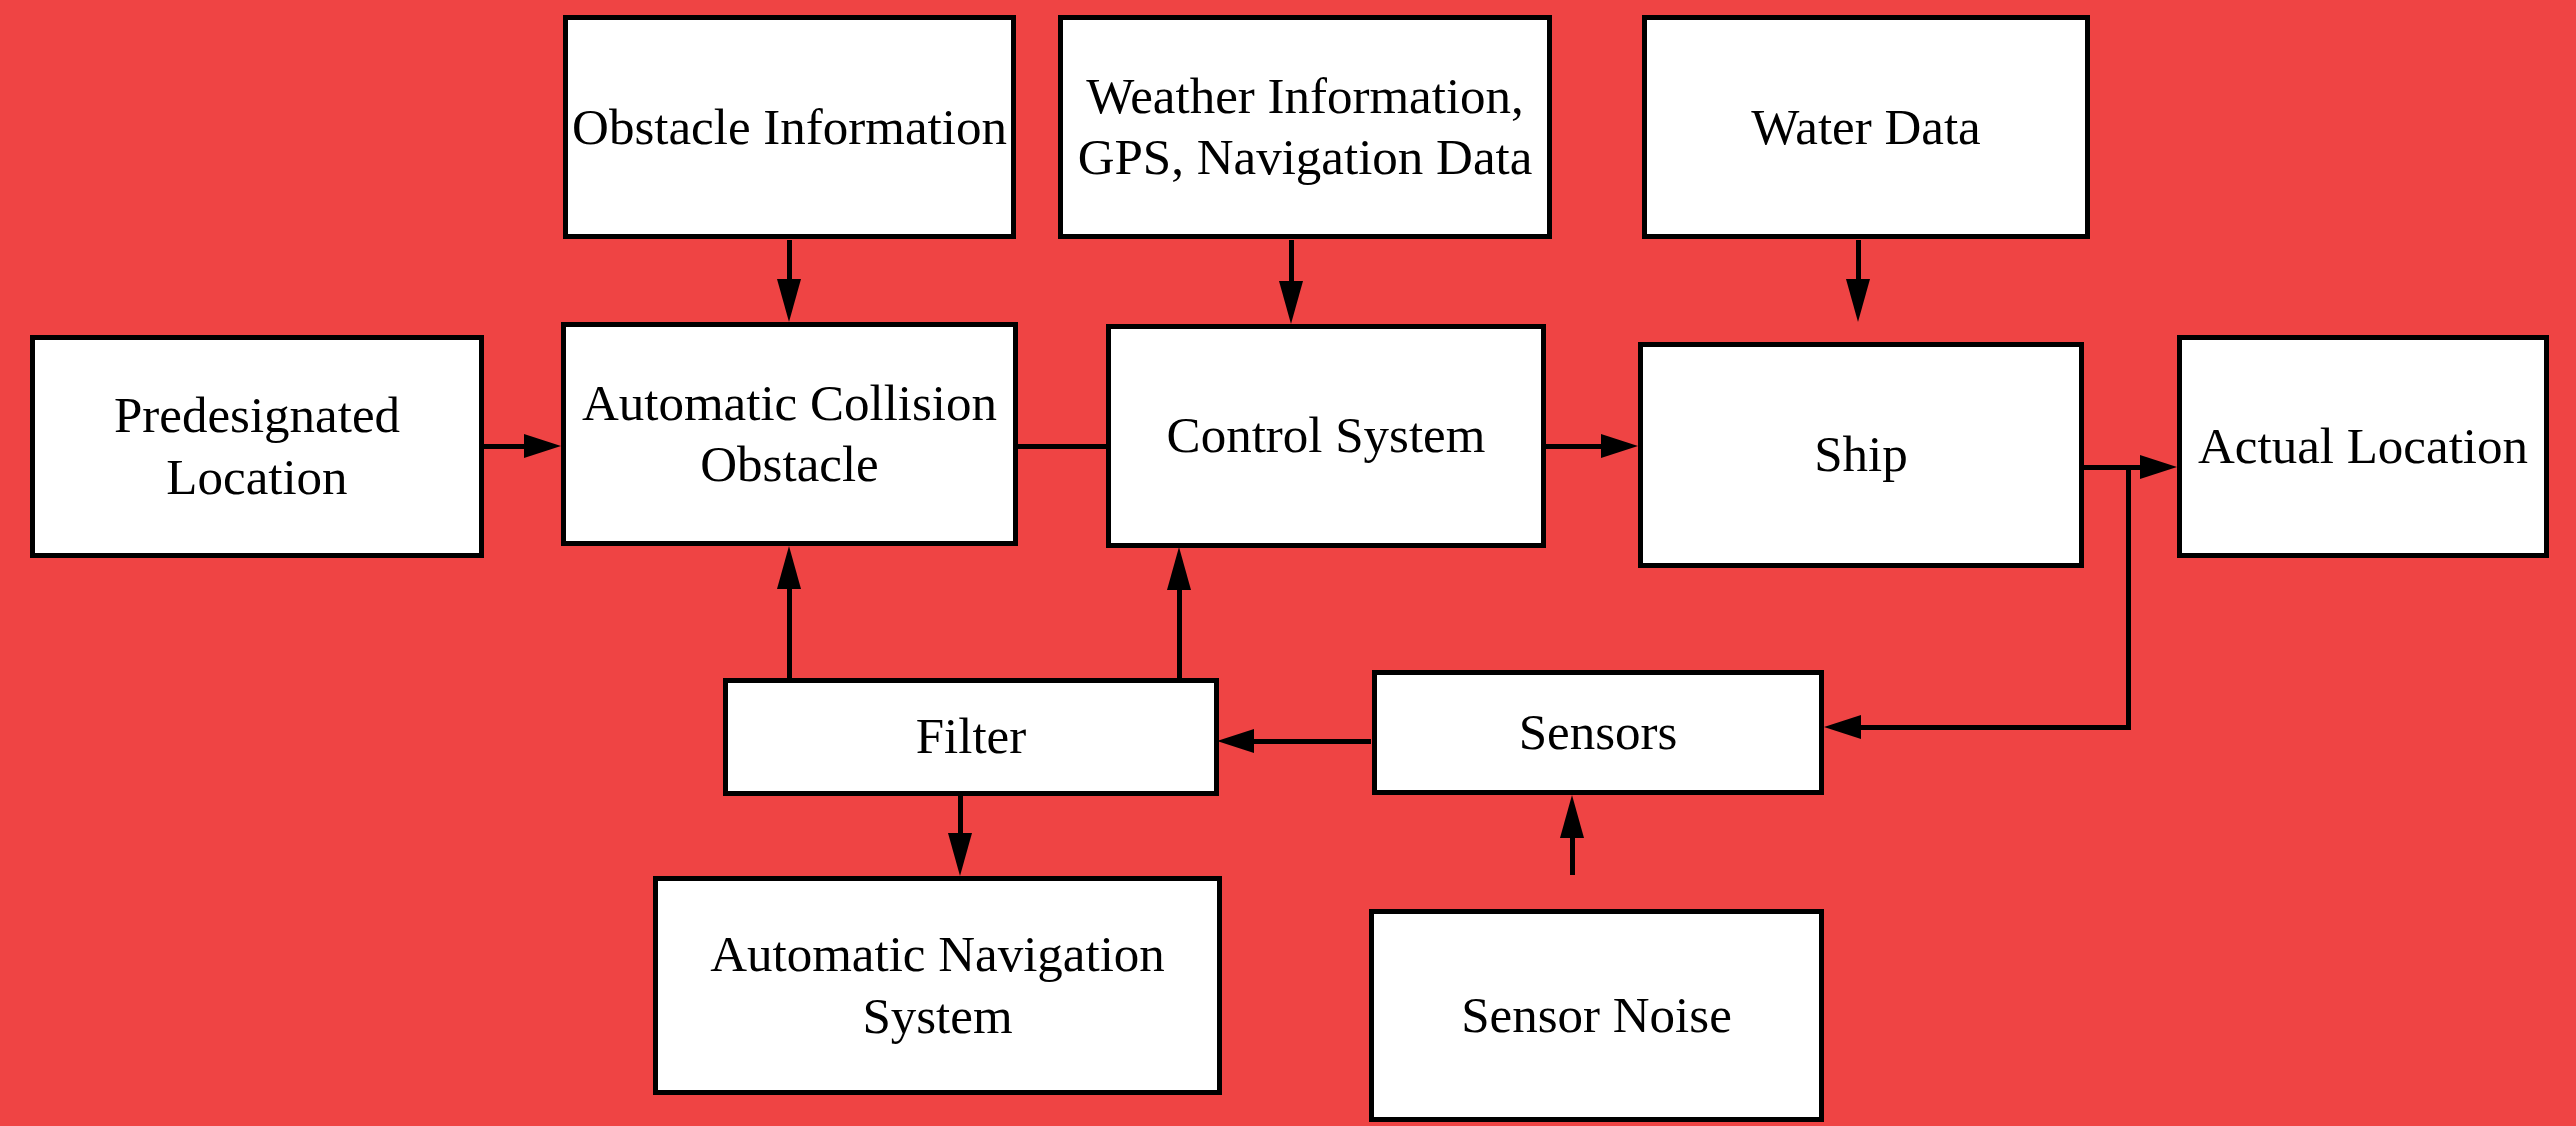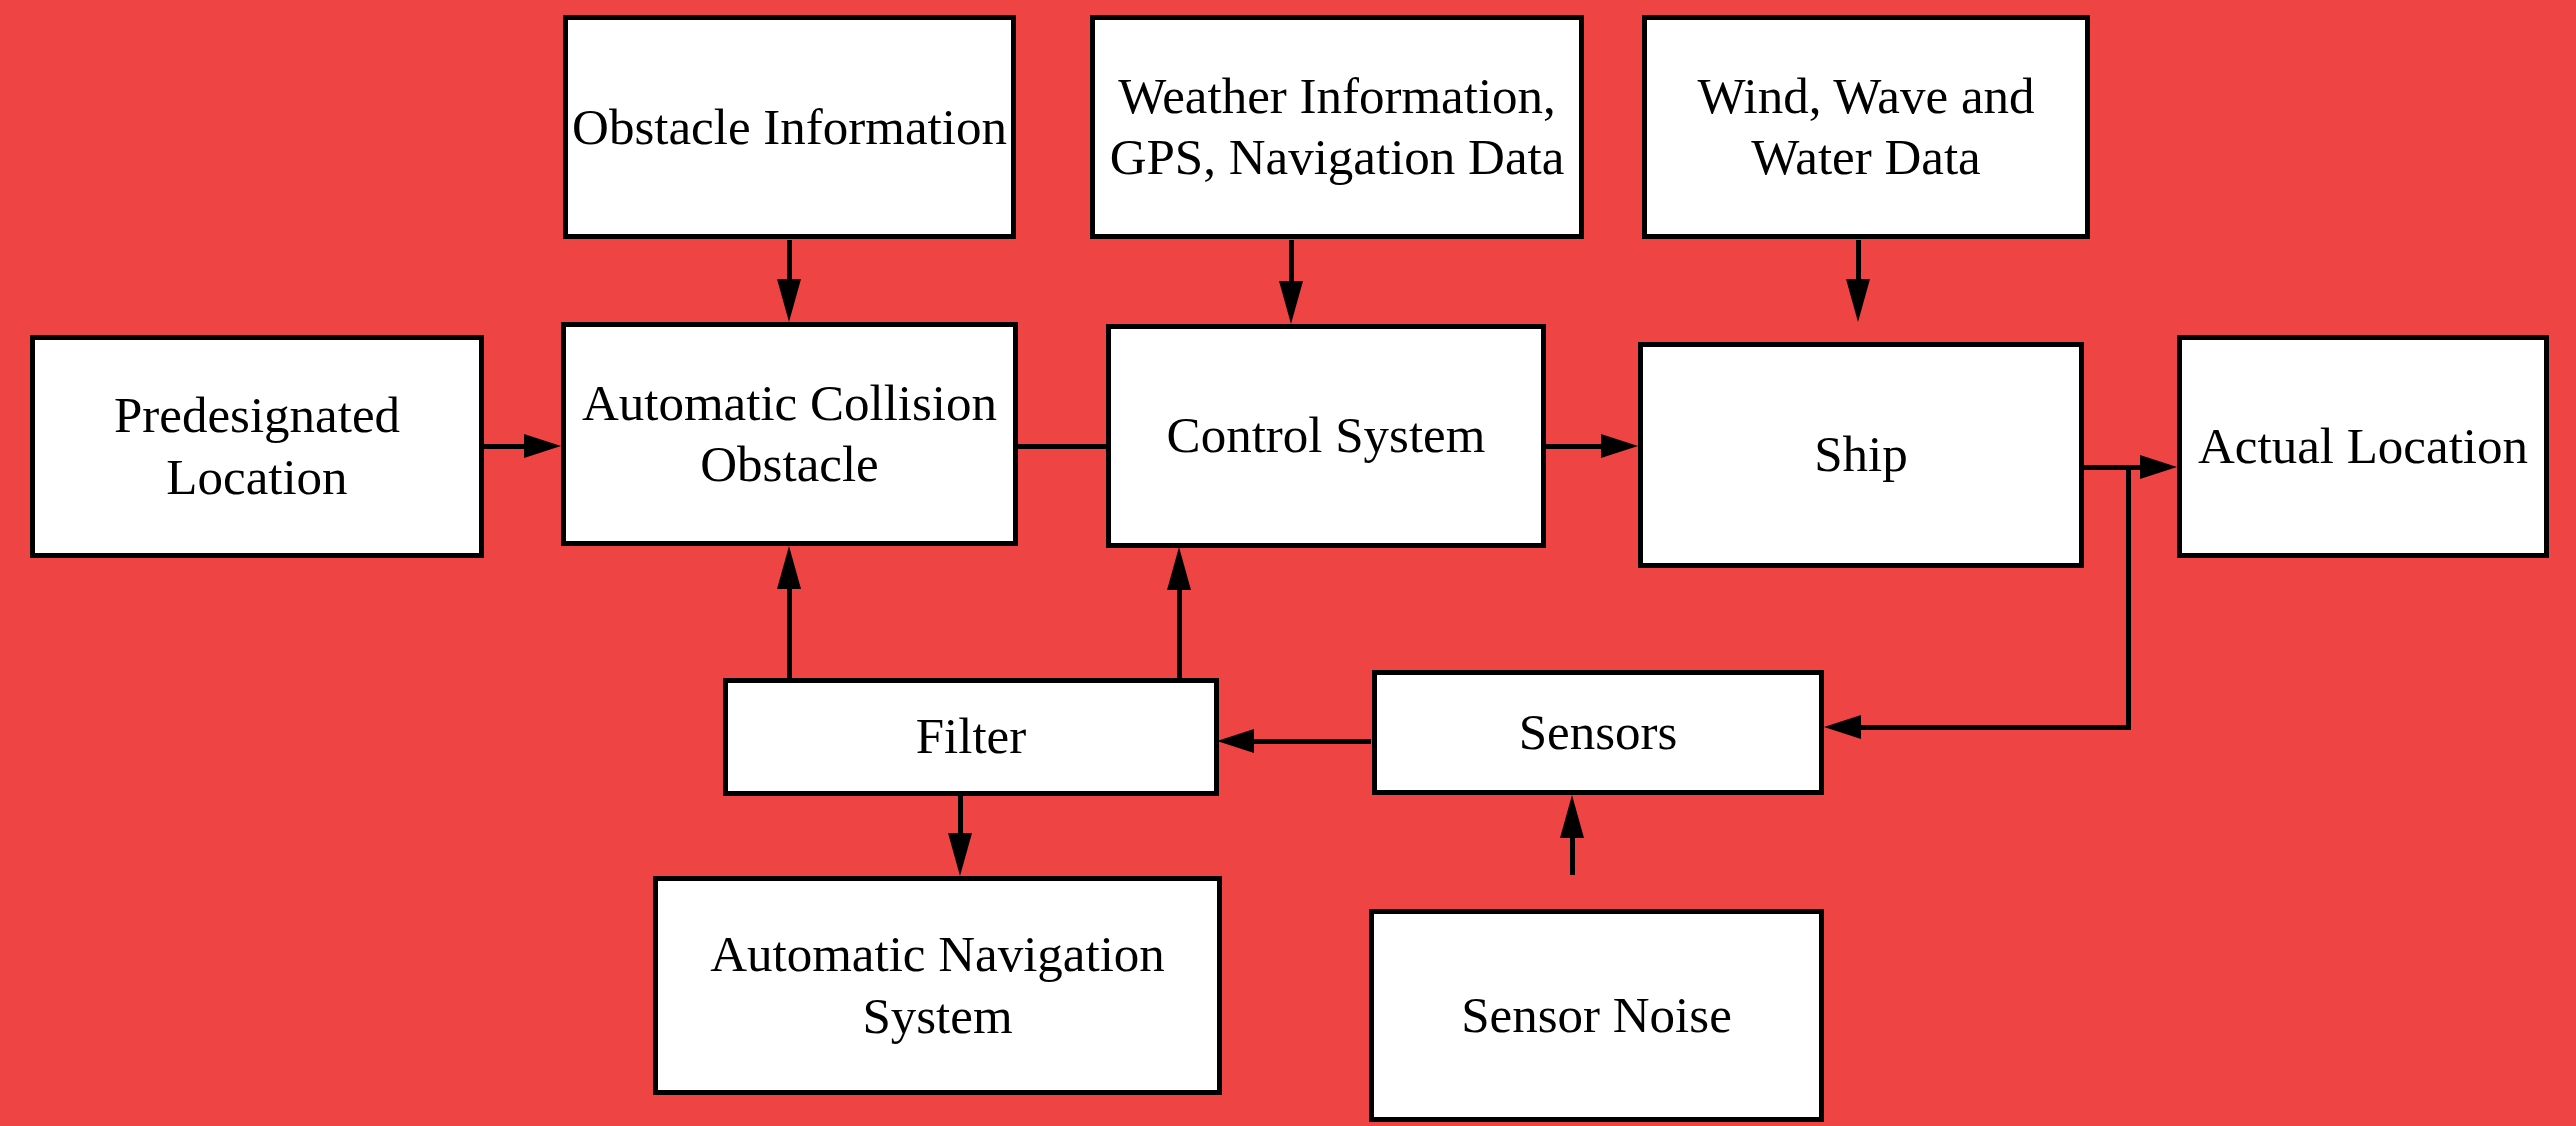--- a/index.html
+++ b/index.html
@@ -57,21 +57,21 @@
     border-bottom: 43px solid #000000;
   }
   .head-down {
     border-left: 12.2px solid transparent;
     border-right: 12.2px solid transparent;
     border-top: 43px solid #000000;
   }
 
   
   #box-obstacle       { left: 563px;  top: 15.3px;   width: 453px; height: 224px; }
-  #box-weather        { left: 1058px; top: 15.3px;   width: 494px; height: 224px; margin-left: 32px; }
+  #box-weather        { left: 1058px; top: 15.3px;   width: 494px; height: 224px; }
   #box-wind           { left: 1642px; top: 15.3px;   width: 448px; height: 224px; }
   #box-predesignated  { left: 30px;   top: 335px;  width: 454px; height: 223px; }
   #box-aca            { left: 561px;  top: 322px;  width: 457px; height: 224px; }
   #box-control        { left: 1106px; top: 324px;  width: 440px; height: 224px; }
   #box-ship           { left: 1638px; top: 322px;  width: 446px; height: 226px; margin-top: 20px; }
   #box-actual         { left: 2177px; top: 335px;  width: 372px; height: 223px; }
   #box-filter         { left: 723px;  top: 678px;  width: 496px; height: 118px; }
   #box-sensors        { left: 1372px; top: 670px;  width: 452px; height: 125px; }
   #box-ans            { left: 653px;  top: 876px; width: 569px; height: 219px; }
   #box-noise          { left: 1369px; top: 874px; width: 455px; height: 213px; margin-top: 35px; }
@@ -125,21 +125,20 @@
   <div class="box" id="box-obstacle">
     <span class="line">Obstacle Information</span>
   </div>
 
   <div class="box" id="box-weather">
     <span class="line">Weather Information,</span>
     <span class="line">GPS, Navigation Data</span>
   </div>
 
   <div class="box" id="box-wind">
-    <span class="line">Wind, Wave and</span>
     <span class="line">Water Data</span>
   </div>
 
   <div class="box" id="box-predesignated">
     <span class="line">Predesignated</span>
     <span class="line">Location</span>
   </div>
 
   <div class="box" id="box-aca">
     <span class="line">Automatic Collision</span>

